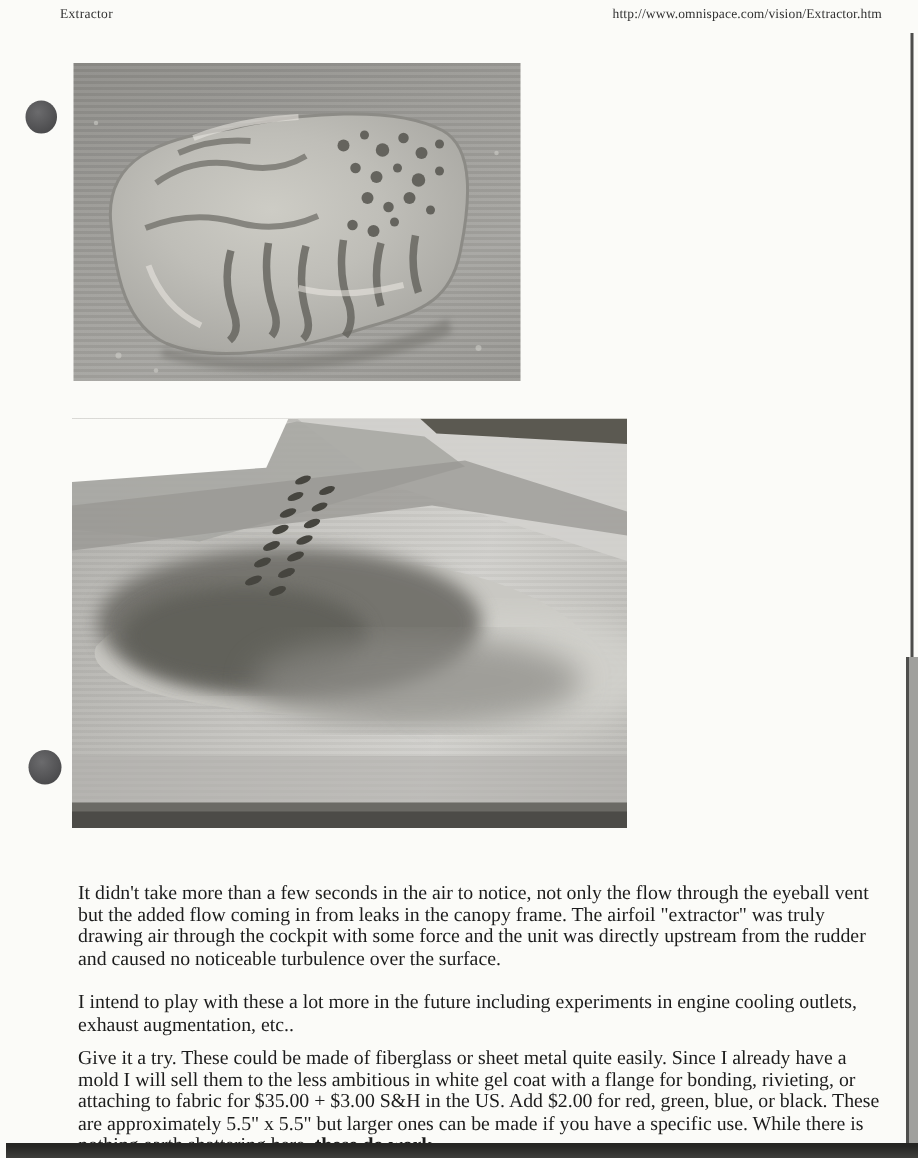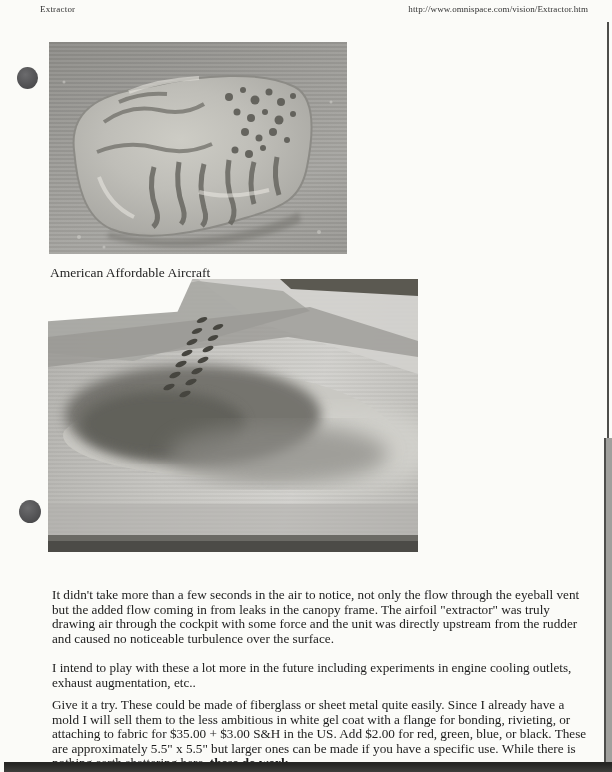--- a/index.html
+++ b/index.html
@@ -147,21 +147,20 @@
       <circle cx="30" cy="195" r="2"></circle>
         <circle cx="55" cy="205" r="1.5"></circle>
         <circle cx="270" cy="190" r="2"></circle>
       <circle cx="282" cy="60" r="1.5"></circle>
         <circle cx="15" cy="40" r="1.5"></circle>
     </g>
   </svg>
 </div>
 
 <div class="address">
-  <div>American Affordable Aircraft</div>
 </div>
 
 <div class="photo photo2">
   <svg width="370" height="273" viewBox="0 0 370 273">
     <defs>
       <filter id="bl3">
           <feGaussianBlur stdDeviation="6"></feGaussianBlur>
         </filter>
       <filter id="bl4">
           <feGaussianBlur stdDeviation="10"></feGaussianBlur>

